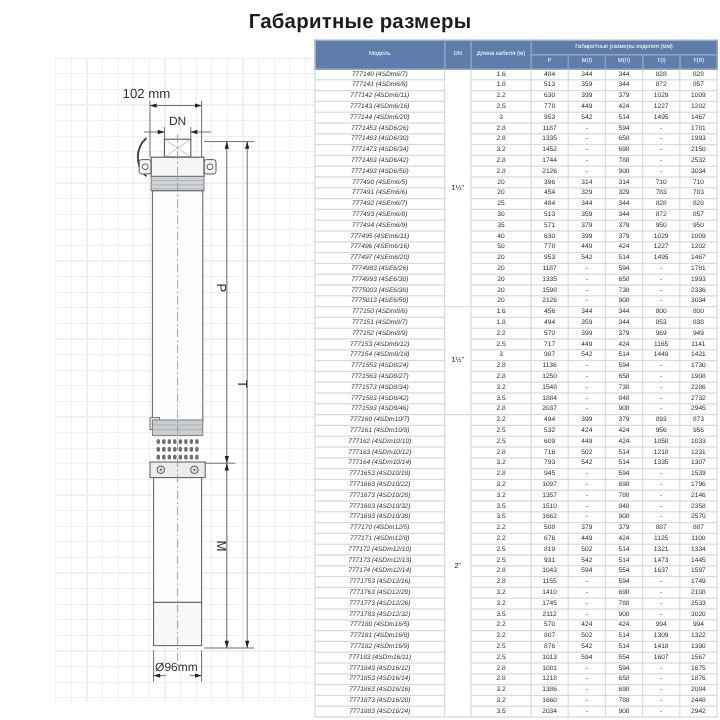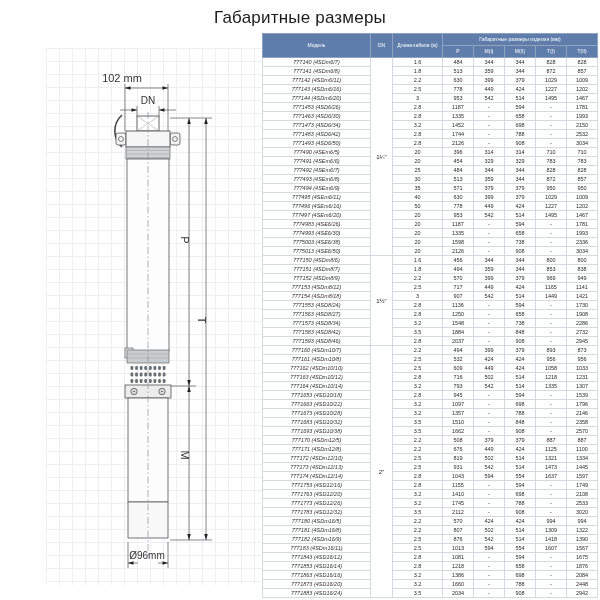--- a/index.html
+++ b/index.html
@@ -9,21 +9,21 @@
   }
   .grid-bg{
     position:absolute;left:46px;top:48px;width:218px;height:537px;
     background-image:
       repeating-linear-gradient(#e9ecef 0 1px, transparent 1px 13px),
       repeating-linear-gradient(90deg,#e9ecef 0 1px, transparent 1px 13px);
     opacity:.8;
   }
   .page-title{
     position:absolute;left:0;top:8px;width:600px;text-align:center;
-    font-size:17px;font-weight:400;color:#1c1c1c;letter-spacing:.2px;
+    font-size:17px;font-weight:700;color:#1c1c1c;letter-spacing:.2px;
   }
   .dim-table{
     position:absolute;left:262px;top:33px;width:335px;
     border-collapse:collapse;table-layout:fixed;background:#fff;
     font-size:5.5px;color:#2b2b2b;
   }
   .dim-table th{
     background:#5f7dab;color:#fff;font-weight:400;padding:0;
     border:1px solid #8ea3c0;line-height:1.15;font-size:5px;
   }

